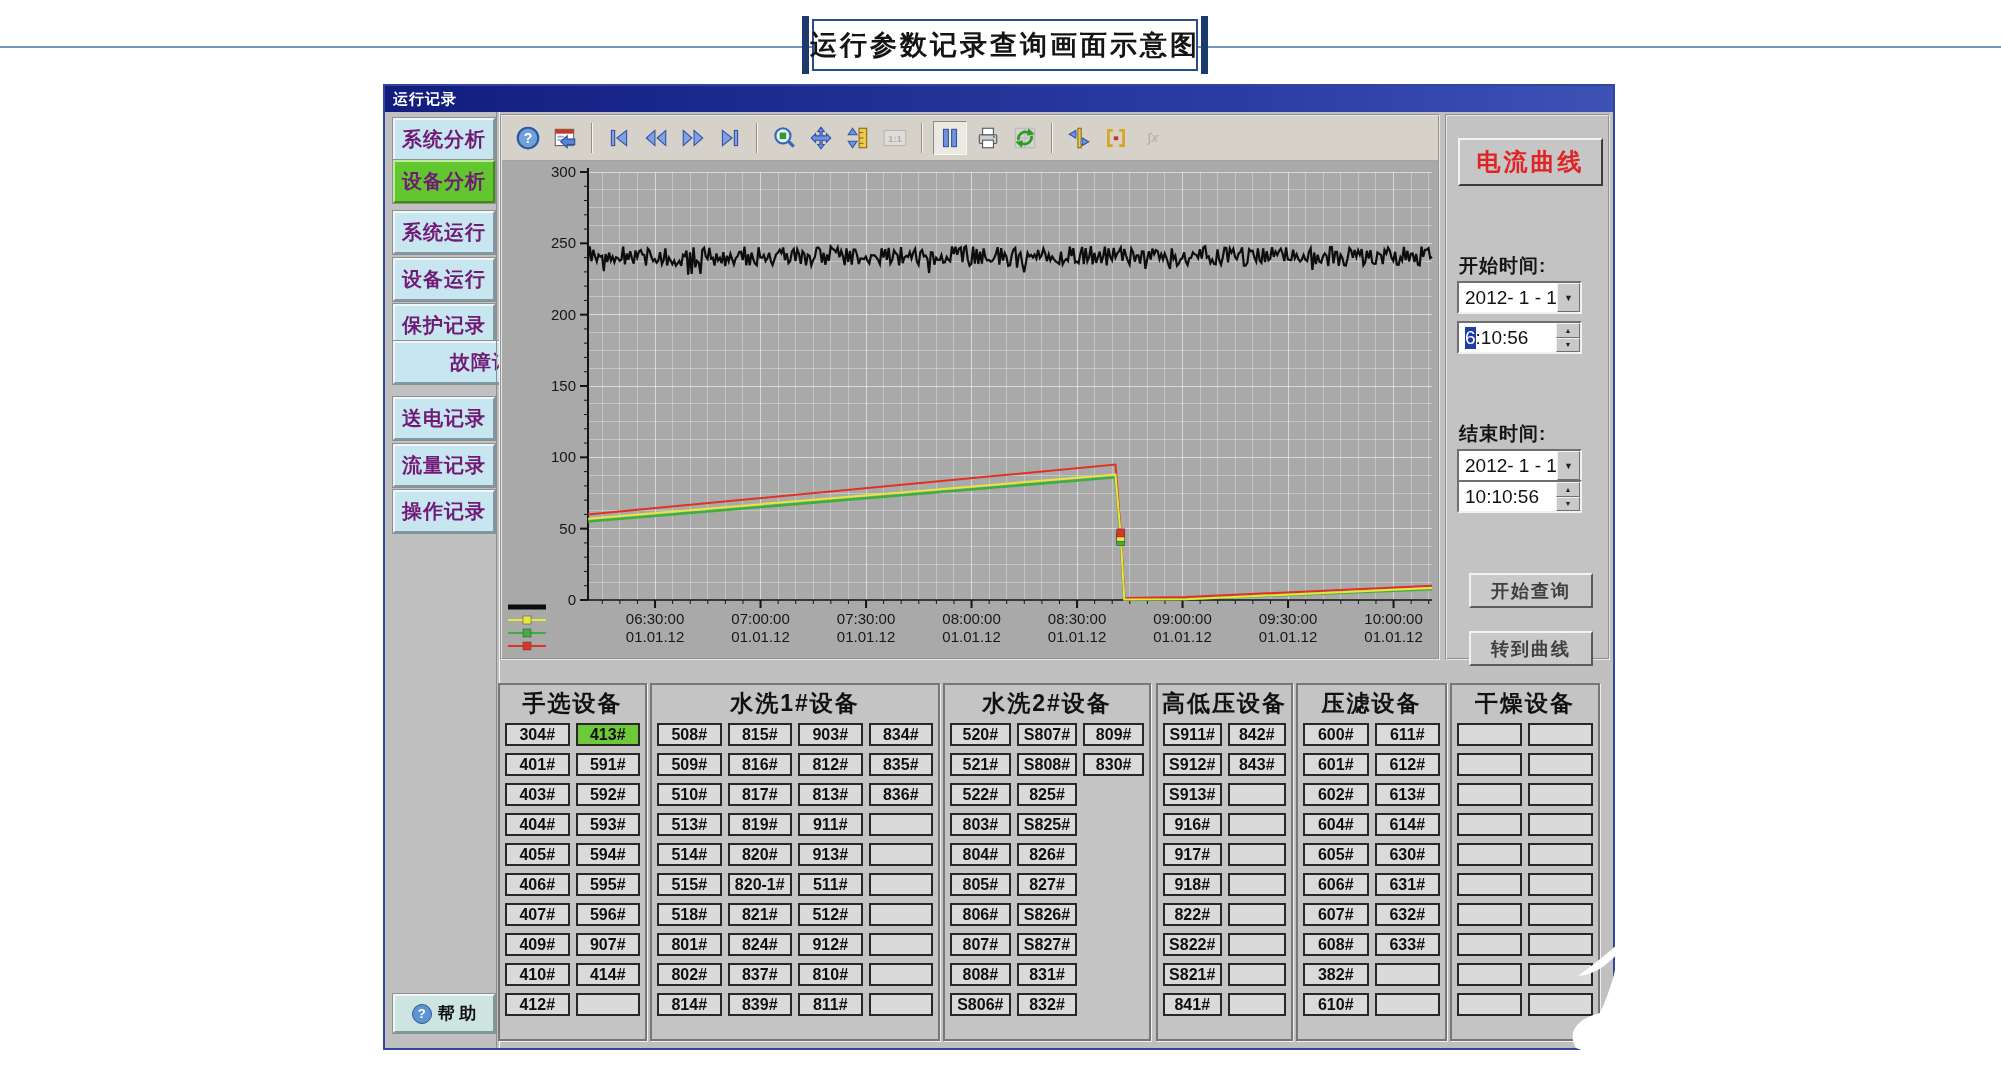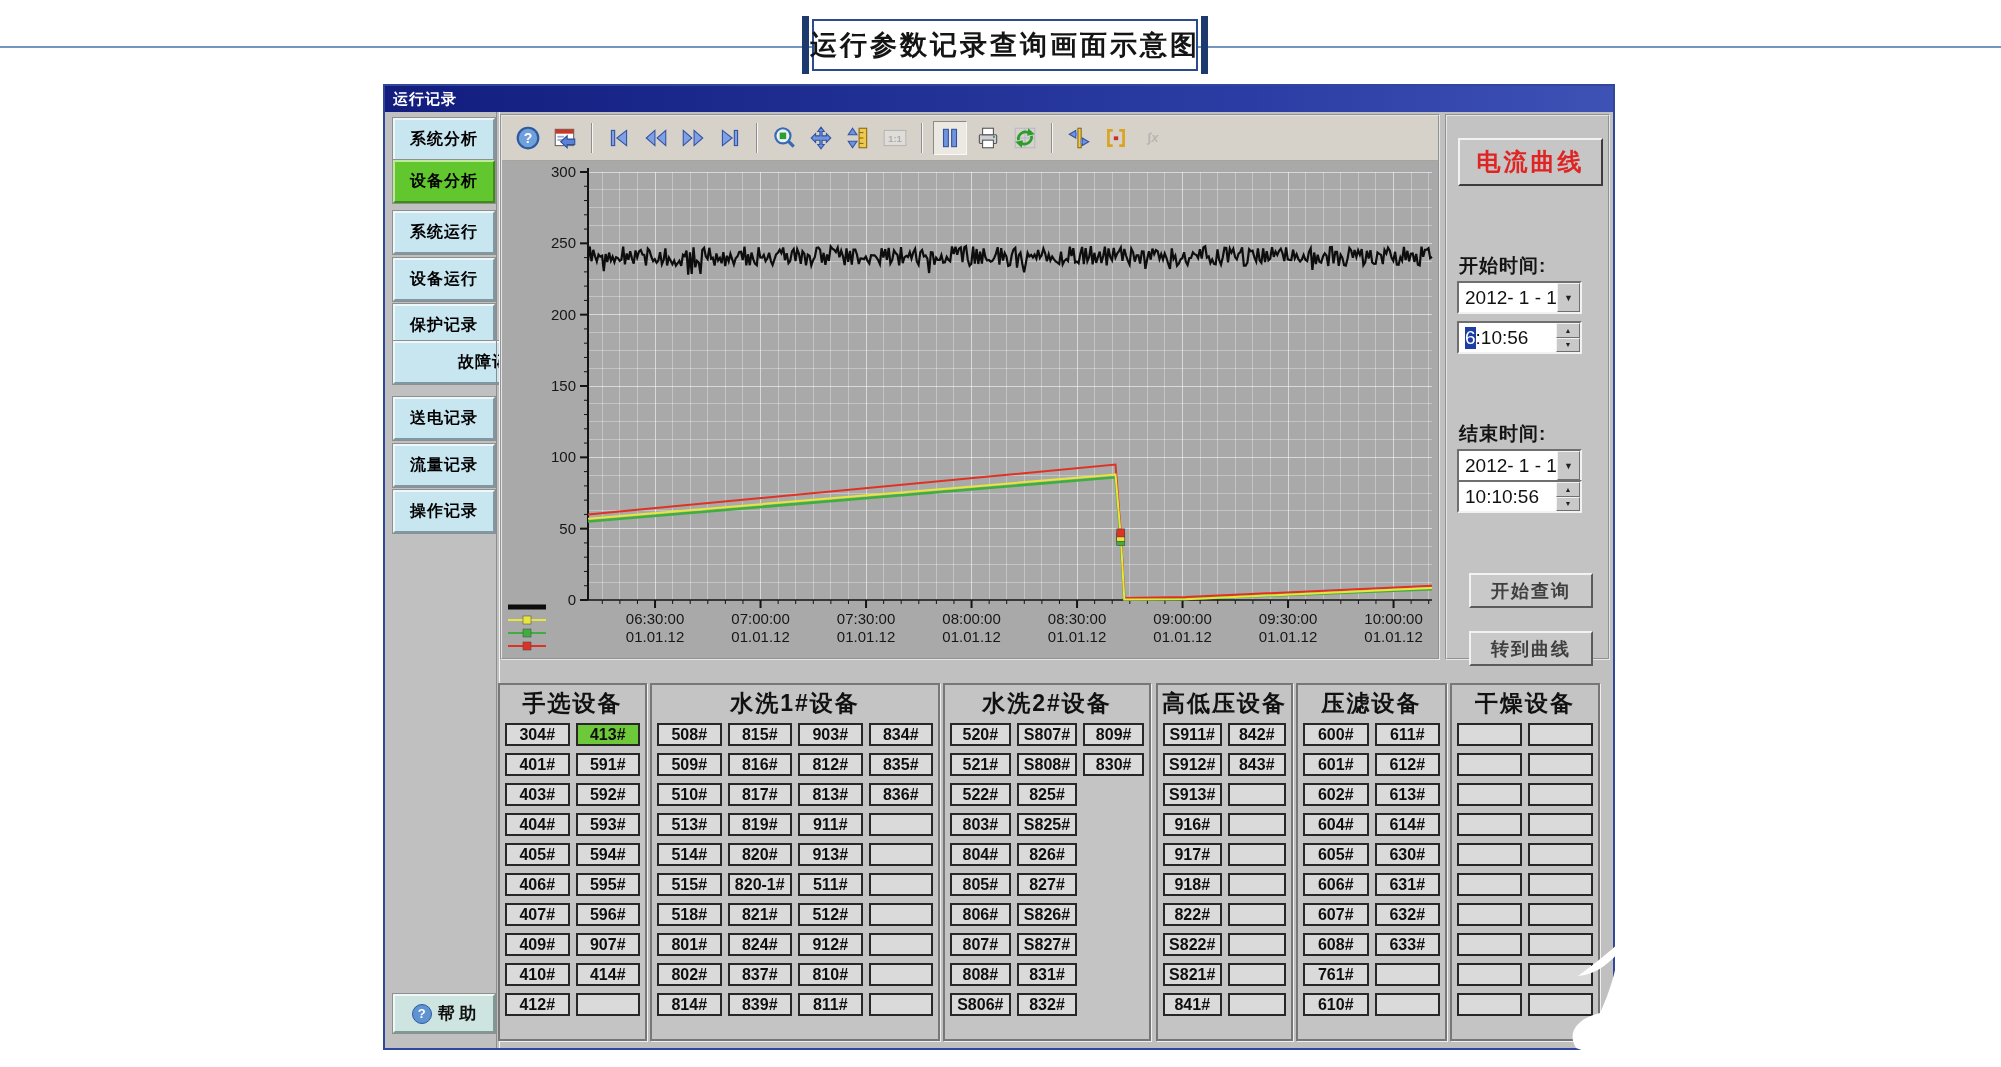--- a/index.html
+++ b/index.html
@@ -17,22 +17,22 @@
   
   .app-window{position:absolute;left:383px;top:84px;width:1232px;height:966px;background:#c0c0c0;
               border:2px solid #31479c;box-sizing:border-box}
   .titlebar{height:26px;background:linear-gradient(90deg,#121d7e,#2b3da4 70%,#3e51b5);color:#fff;
             font-size:15px;font-weight:bold;line-height:26px;padding-left:8px;letter-spacing:1px}
   .content{position:absolute;left:0;top:26px;right:0;bottom:0;background:#c0c0c0}
 
   
   .side-btn{position:absolute;left:8px;width:98px;height:39px;background:#c7e6f0;border:2px solid;
             border-color:#eef8fb #7e99a4 #7e99a4 #eef8fb;box-shadow:0 0 0 1px #8f8f8f;
-            display:flex;align-items:center;justify-content:center;font-size:16px;font-weight:bold;
-            color:#000000;letter-spacing:1px;cursor:default}
+            display:flex;align-items:center;justify-content:center;font-size:20px;font-weight:bold;
+            color:#701a75;letter-spacing:1px;cursor:default}
   .side-btn.active{background:#62c72e;border-color:#bdeb9b #3e8a1b #3e8a1b #bdeb9b}
   .side-groove{position:absolute;left:111px;top:0;bottom:0;width:2px;border-left:1px solid #8d8d8d;border-right:1px solid #f4f4f4}
   .help-btn{position:absolute;left:8px;top:882px;width:98px;height:35px;background:#cde4e0;border:2px solid;
             border-color:#eef8f6 #7e9a94 #7e9a94 #eef8f6;box-shadow:0 0 0 1px #8f8f8f;
             display:flex;align-items:center;justify-content:center;gap:6px;font-size:17px;font-weight:bold}
   .help-q{width:18px;height:18px;border-radius:50%;background:#5f93d2;color:#fff;font-size:13px;font-weight:bold;
           display:flex;align-items:center;justify-content:center;border:1px solid #2c5a9e}
 
   
   .chart-panel{position:absolute;left:115px;top:2px;width:940px;height:546px;border:2px groove #e6e6e6;
@@ -609,21 +609,21 @@
             <div class="dev-cell">604#</div>
             <div class="dev-cell">614#</div>
             <div class="dev-cell">605#</div>
             <div class="dev-cell">630#</div>
             <div class="dev-cell">606#</div>
             <div class="dev-cell">631#</div>
             <div class="dev-cell">607#</div>
             <div class="dev-cell">632#</div>
             <div class="dev-cell">608#</div>
             <div class="dev-cell">633#</div>
-            <div class="dev-cell">761#</div>
+            <div class="dev-cell">382#</div>
             <div class="dev-cell"></div>
             <div class="dev-cell">610#</div>
             <div class="dev-cell"></div>
           </div>
         </div>
         <div class="dev-panel" style="left: 1065px; width: 150px;">
           <div class="dev-title">干燥设备</div>
           <div class="dev-grid" style="grid-template-columns: repeat(2, 1fr);">
             <div class="dev-cell"></div>
             <div class="dev-cell"></div>

